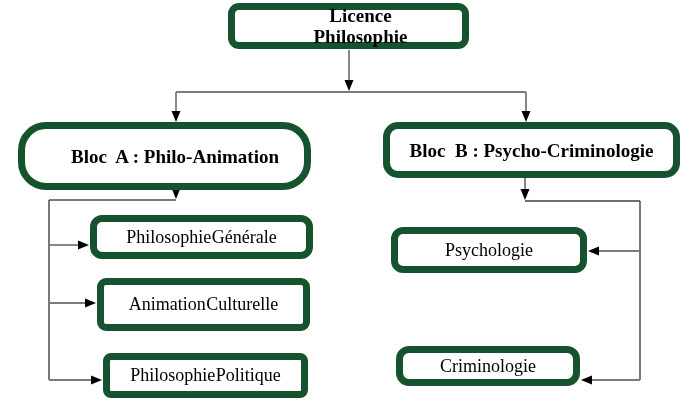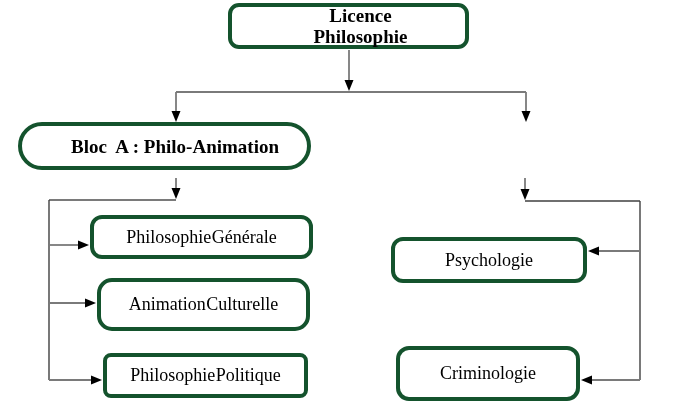--- a/index.html
+++ b/index.html
@@ -33,21 +33,21 @@
     stroke-width: 1.4;
   }
   .arrowhead {
     fill: #000000;
     stroke: none;
   }
   .node {
     position: absolute;
     box-sizing: border-box;
     background: #ffffff;
-    border: 4px solid #14532d;
+    border: 7px solid #14532d;
     border-radius: 13px;
     display: flex;
     align-items: center;
     justify-content: center;
   }
   .node .label {
     white-space: pre-wrap;
     text-align: center;
     line-height: 21px;
   }
@@ -59,27 +59,27 @@
     font-weight: normal;
     font-size: 18px;
   }
   .node.tightwords .label {
     word-spacing: -4px;
     text-align: right;
   }
   
   .n-root  { left: 228px; top: 3px;   width: 241px; height: 46px; border-radius: 11px; }
   .n-root .label { padding-left: 24px; }
-  .n-bloca { left: 18px;  top: 122px; width: 293px; height: 48px; border-radius: 28px; padding-left: 21px; }
+  .n-bloca { left: 18px;  top: 122px; width: 293px; height: 68px; border-radius: 28px; padding-left: 21px; }
   .n-blocb { left: 383px; top: 122px; width: 297px; height: 56px; border-radius: 15px; }
   .n-pg    { left: 90px;  top: 215px; width: 223px; height: 44px; border-radius: 12px; }
-  .n-ac    { left: 97px;  top: 278px; width: 213px; height: 53px; border-radius: 15px; }
+  .n-ac    { left: 97px;  top: 278px; width: 213px; height: 53px; border-radius: 9px; }
   .n-pp    { left: 103px; top: 353px; width: 205px; height: 45px; border-radius: 8px; }
-  .n-psy   { left: 391px; top: 227px; width: 196px; height: 46px; border-radius: 12px; margin-top: 10px; }
-  .n-cri   { left: 396px; top: 346px; width: 184px; height: 55px; border-radius: 13px; }
+  .n-psy   { left: 391px; top: 227px; width: 196px; height: 46px; border-radius: 12px; }
+  .n-cri   { left: 396px; top: 346px; width: 184px; height: 40px; border-radius: 13px; }
 </style>
 </head>
 <body>
 
 <div class="canvas">
 
   <svg class="connectors" viewBox="0 0 693 406" xmlns="http://www.w3.org/2000/svg">
 
     <line class="edge" x1="349" y1="50" x2="349" y2="81"></line>
     <polygon class="arrowhead" points="344.5,80 353.5,80 349,91"></polygon>
@@ -117,20 +117,23 @@
 
   <div class="node heading n-root">
     <span class="label">Licence
 Philosophie</span>
   </div>
 
   <div class="node heading n-bloca">
     <span class="label">Bloc  A : Philo-Animation</span>
   </div>
 
+  <div class="node heading n-blocb">
+    <span class="label">Bloc  B : Psycho-Criminologie</span>
+  </div>
 
   <div class="node sub tightwords n-pg">
     <span class="label">Philosophie Générale</span>
   </div>
 
   <div class="node sub tightwords n-ac">
     <span class="label">Animation Culturelle</span>
   </div>
 
   <div class="node sub tightwords n-pp">

